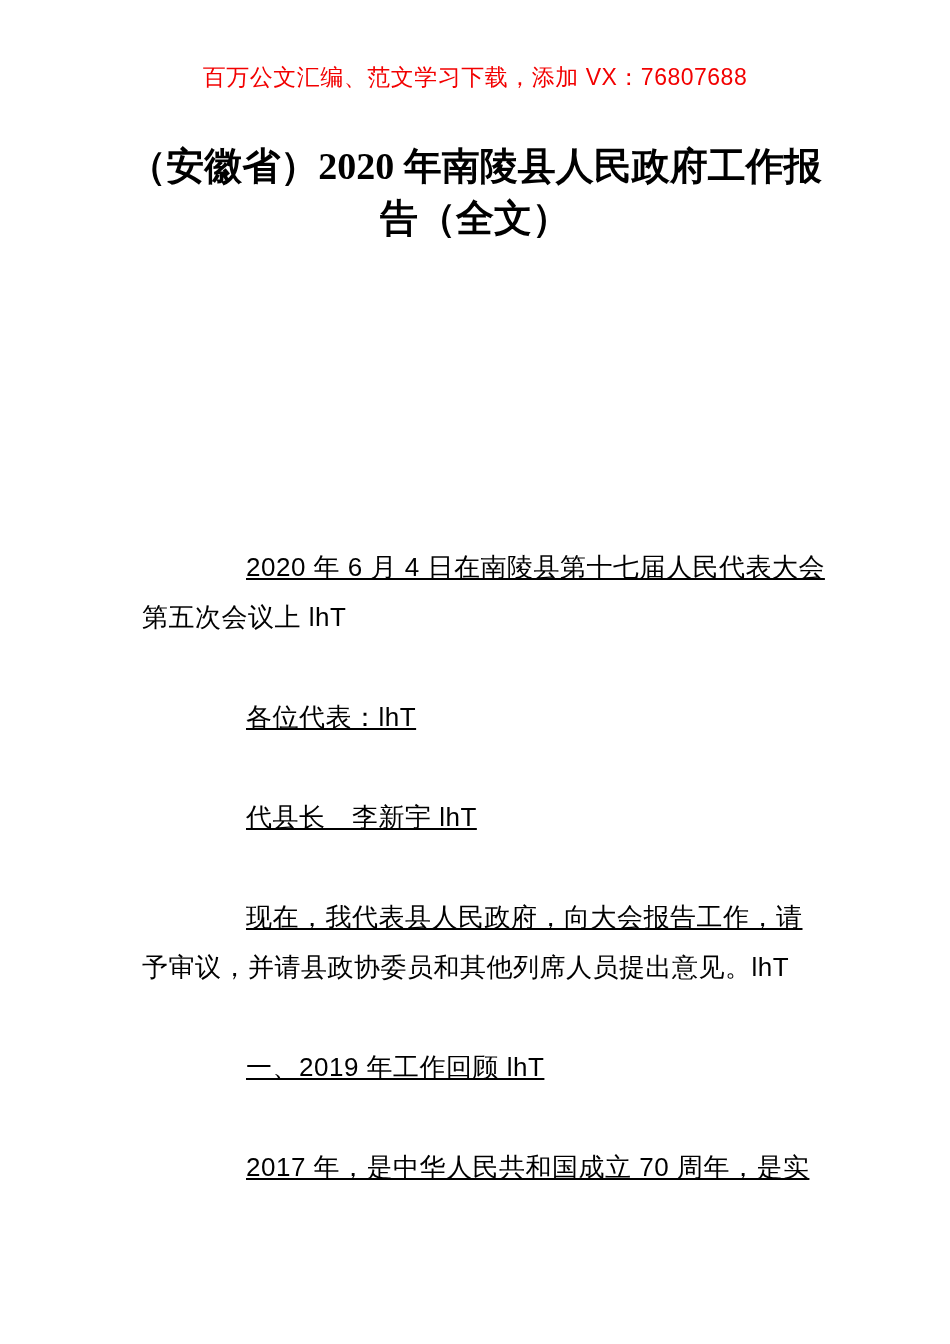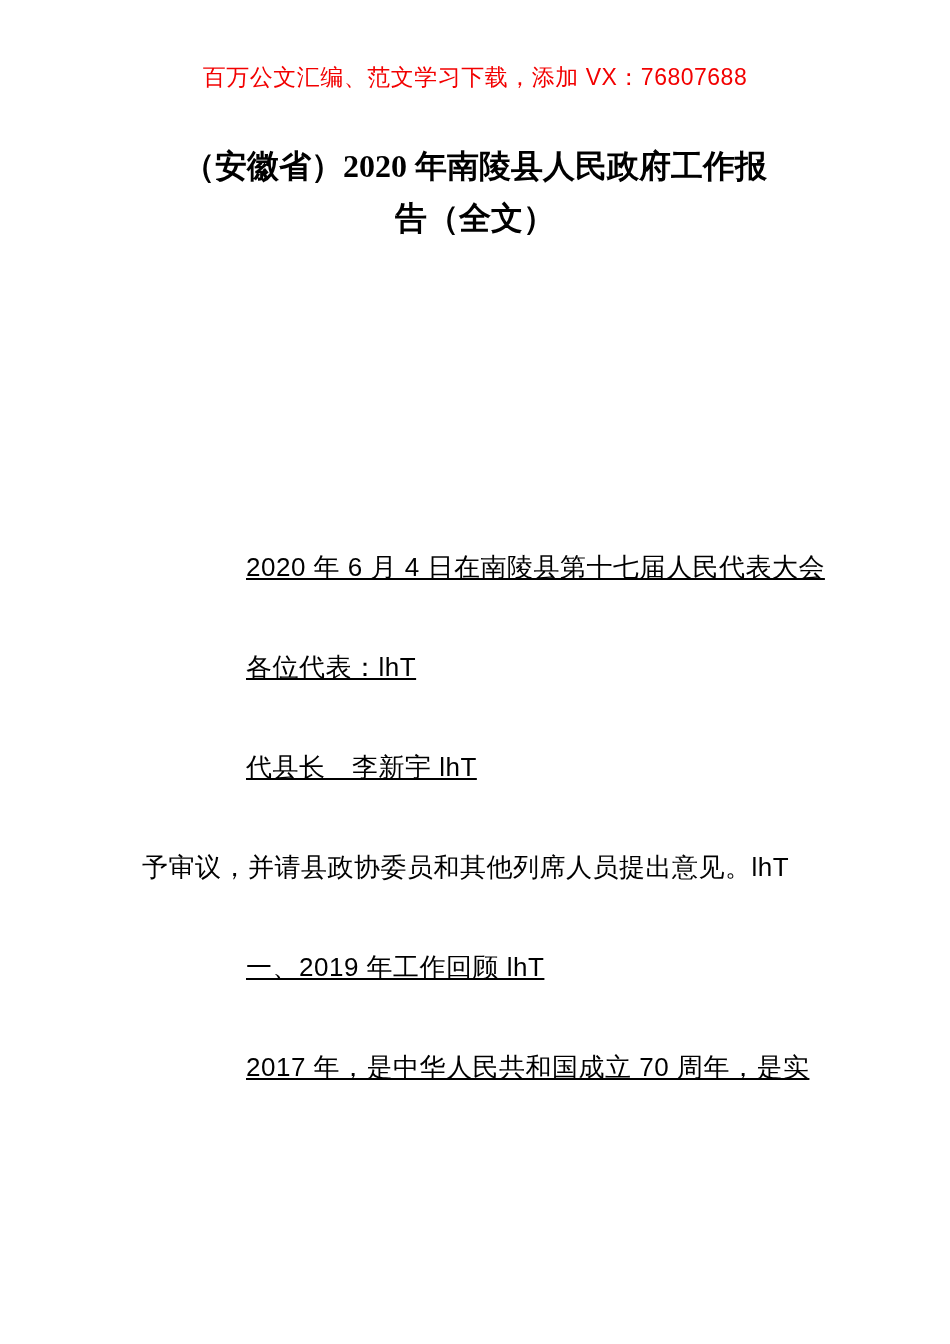--- a/index.html
+++ b/index.html
@@ -30,21 +30,21 @@
   }
   .title {
     position: absolute;
     top: 140px;
     left: 60px;
     right: 60px;
     margin: 0;
     text-align: center;
     font-family: "Liberation Serif", serif;
     font-weight: 700;
-    font-size: 32px;
+    font-size: 38px;
     line-height: 52px;
     color: #000000;
   }
   .title .title-line {
     display: block;
   }
   .doc-body {
     position: absolute;
     top: 542px;
     left: 142px;
@@ -77,31 +77,33 @@
 
   <h1 class="title">
     <span class="title-line">（安徽省）2020 年南陵县人民政府工作报</span>
     <span class="title-line">告（全文）</span>
   </h1>
 
   <div class="doc-body">
 
     <p class="para">
       <span class="line indent">2020 年 6 月 4 日在南陵县第十七届人民代表大会</span>
+      <span class="line">第五次会议上 lhT</span>
     </p>
 
     <p class="para">
       <span class="line indent">各位代表：lhT</span>
     </p>
 
     <p class="para">
       <span class="line indent">代县长　李新宇 lhT</span>
     </p>
 
     <p class="para">
+      <span class="line indent">现在，我代表县人民政府，向大会报告工作，请</span>
       <span class="line">予审议，并请县政协委员和其他列席人员提出意见。lhT</span>
     </p>
 
     <p class="para">
       <span class="line indent">一、2019 年工作回顾 lhT</span>
     </p>
 
     <p class="para">
       <span class="line indent">2017 年，是中华人民共和国成立 70 周年，是实</span>
     </p>

